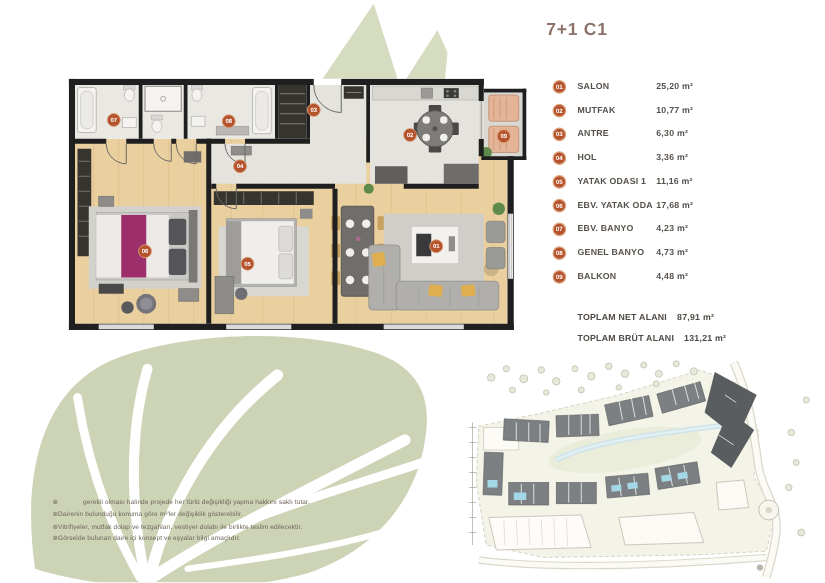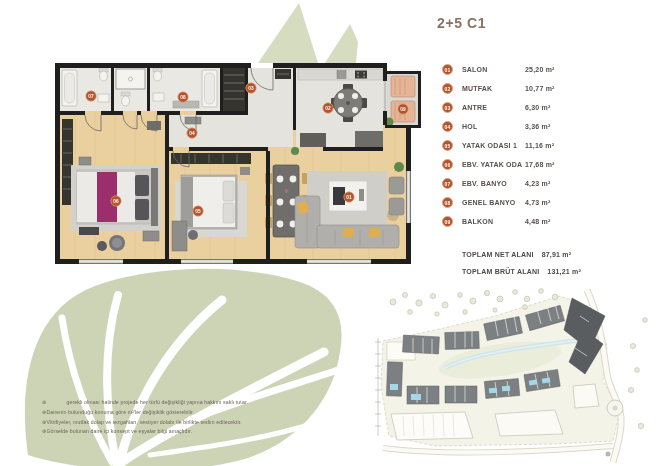--- a/index.html
+++ b/index.html
@@ -341,21 +341,21 @@
             <text class="badge-num" y="1.7">08</text>
           </g>
       <g transform="translate(348,46)">
         <circle r="5.2" fill="#b5532c" stroke="#dca57f" stroke-width="0.7"></circle>
             <text class="badge-num" y="1.7">09</text>
           </g>
     </g>
   </svg>
   </div>
 
-  <div class="title">2+5 C1</div>
+  <div class="title">7+1 C1</div>
   <div class="legend" id="legend-list">
       <div class="lrow">
         <span class="lbadge">01</span>
         <span class="llab">SALON</span>
         <span class="lval">25,20 m²</span>
       </div>
       <div class="lrow">
         <span class="lbadge">02</span>
         <span class="llab">MUTFAK</span>
         <span class="lval">10,77 m²</span>

